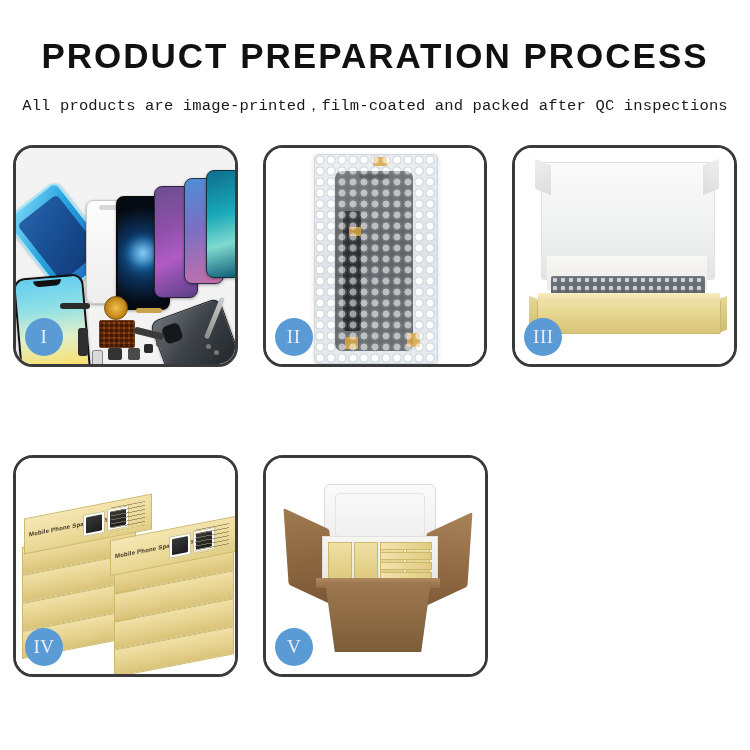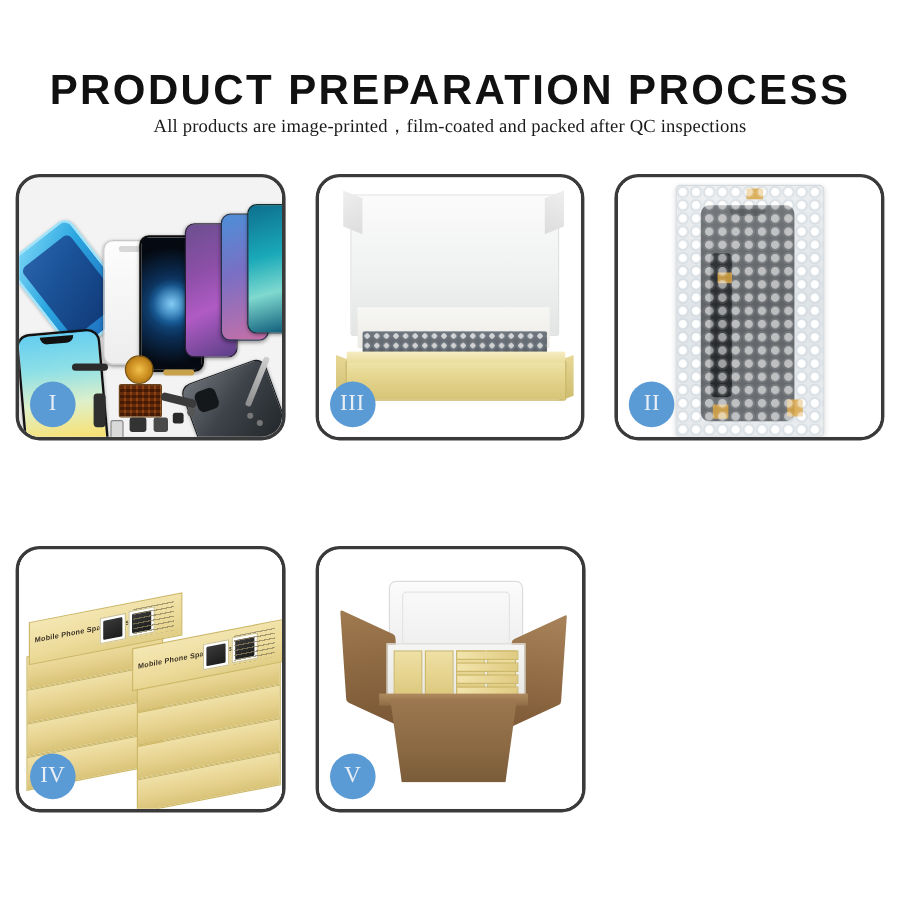--- a/index.html
+++ b/index.html
@@ -6,30 +6,30 @@
   body{
     width:750px;height:750px;
     background:#ffffff;
     font-family:"Liberation Sans", sans-serif;
     overflow:hidden;
     position:relative;
   }
   .page{width:750px;height:750px;position:relative;}
 
   
-  .header{width:750px;text-align:center;padding-top:58px;box-sizing:border-box;}
+  .header{width:750px;text-align:center;padding-top:38px;box-sizing:border-box;}
   .title{
     font-family:"Liberation Sans", sans-serif;
     font-size:35px;font-weight:bold;letter-spacing:2.0px;
     color:#111111;line-height:1.05;white-space:nowrap;
   }
   .subtitle{
-    font-family:Liberation Serif, serif;
+    font-family:Liberation Mono, monospace;
     font-size:15.5px;font-weight:normal;letter-spacing:0.15px;
-    color:#1a1a1a;margin-top:0;white-space:nowrap;
+    color:#1a1a1a;margin-top:20px;white-space:nowrap;
   }
 
   
   .grid{position:absolute;top:145px;left:13px;width:724px;}
   .row{display:flex;gap:25px;}
   .row + .row{margin-top:88px;}
 
   .panel{
     position:relative;
     width:225px;height:222px;
@@ -362,49 +362,49 @@
             <div class="part pt-screw1"></div>
             <div class="part pt-screw2"></div>
             <div class="part pt-tool"></div>
           </div>
         </div>
         <div class="badge">I</div>
       </div>
 
       <div class="panel">
         <div class="panel-inner">
-          <div class="p3">
-            <div class="lid"></div>
-            <div class="lid-flapL"></div>
-            <div class="lid-flapR"></div>
-            <div class="foam"></div>
-            <div class="contents"></div>
-            <div class="boxlip-l"></div>
-            <div class="boxlip-r"></div>
-            <div class="boxbase"></div>
-          </div>
-        </div>
-        <div class="badge">III</div>
-      </div>
-
-      <div class="panel">
-        <div class="panel-inner">
           <div class="p2">
             <div class="bubblebag">
               <div class="lcd"></div>
               <div class="flexcable"></div>
               <div class="tape tp1"></div>
               <div class="tape tp2"></div>
               <div class="tape tp3"></div>
               <div class="tape tp4"></div>
               <div class="bubble-overlay"></div>
             </div>
           </div>
         </div>
         <div class="badge">II</div>
+      </div>
+
+      <div class="panel">
+        <div class="panel-inner">
+          <div class="p3">
+            <div class="lid"></div>
+            <div class="lid-flapL"></div>
+            <div class="lid-flapR"></div>
+            <div class="foam"></div>
+            <div class="contents"></div>
+            <div class="boxlip-l"></div>
+            <div class="boxlip-r"></div>
+            <div class="boxbase"></div>
+          </div>
+        </div>
+        <div class="badge">III</div>
       </div>
 
     </div>
 
     <div class="row">
 
       <div class="panel">
         <div class="panel-inner">
           <div class="p4">
             <div class="stackwrap">

